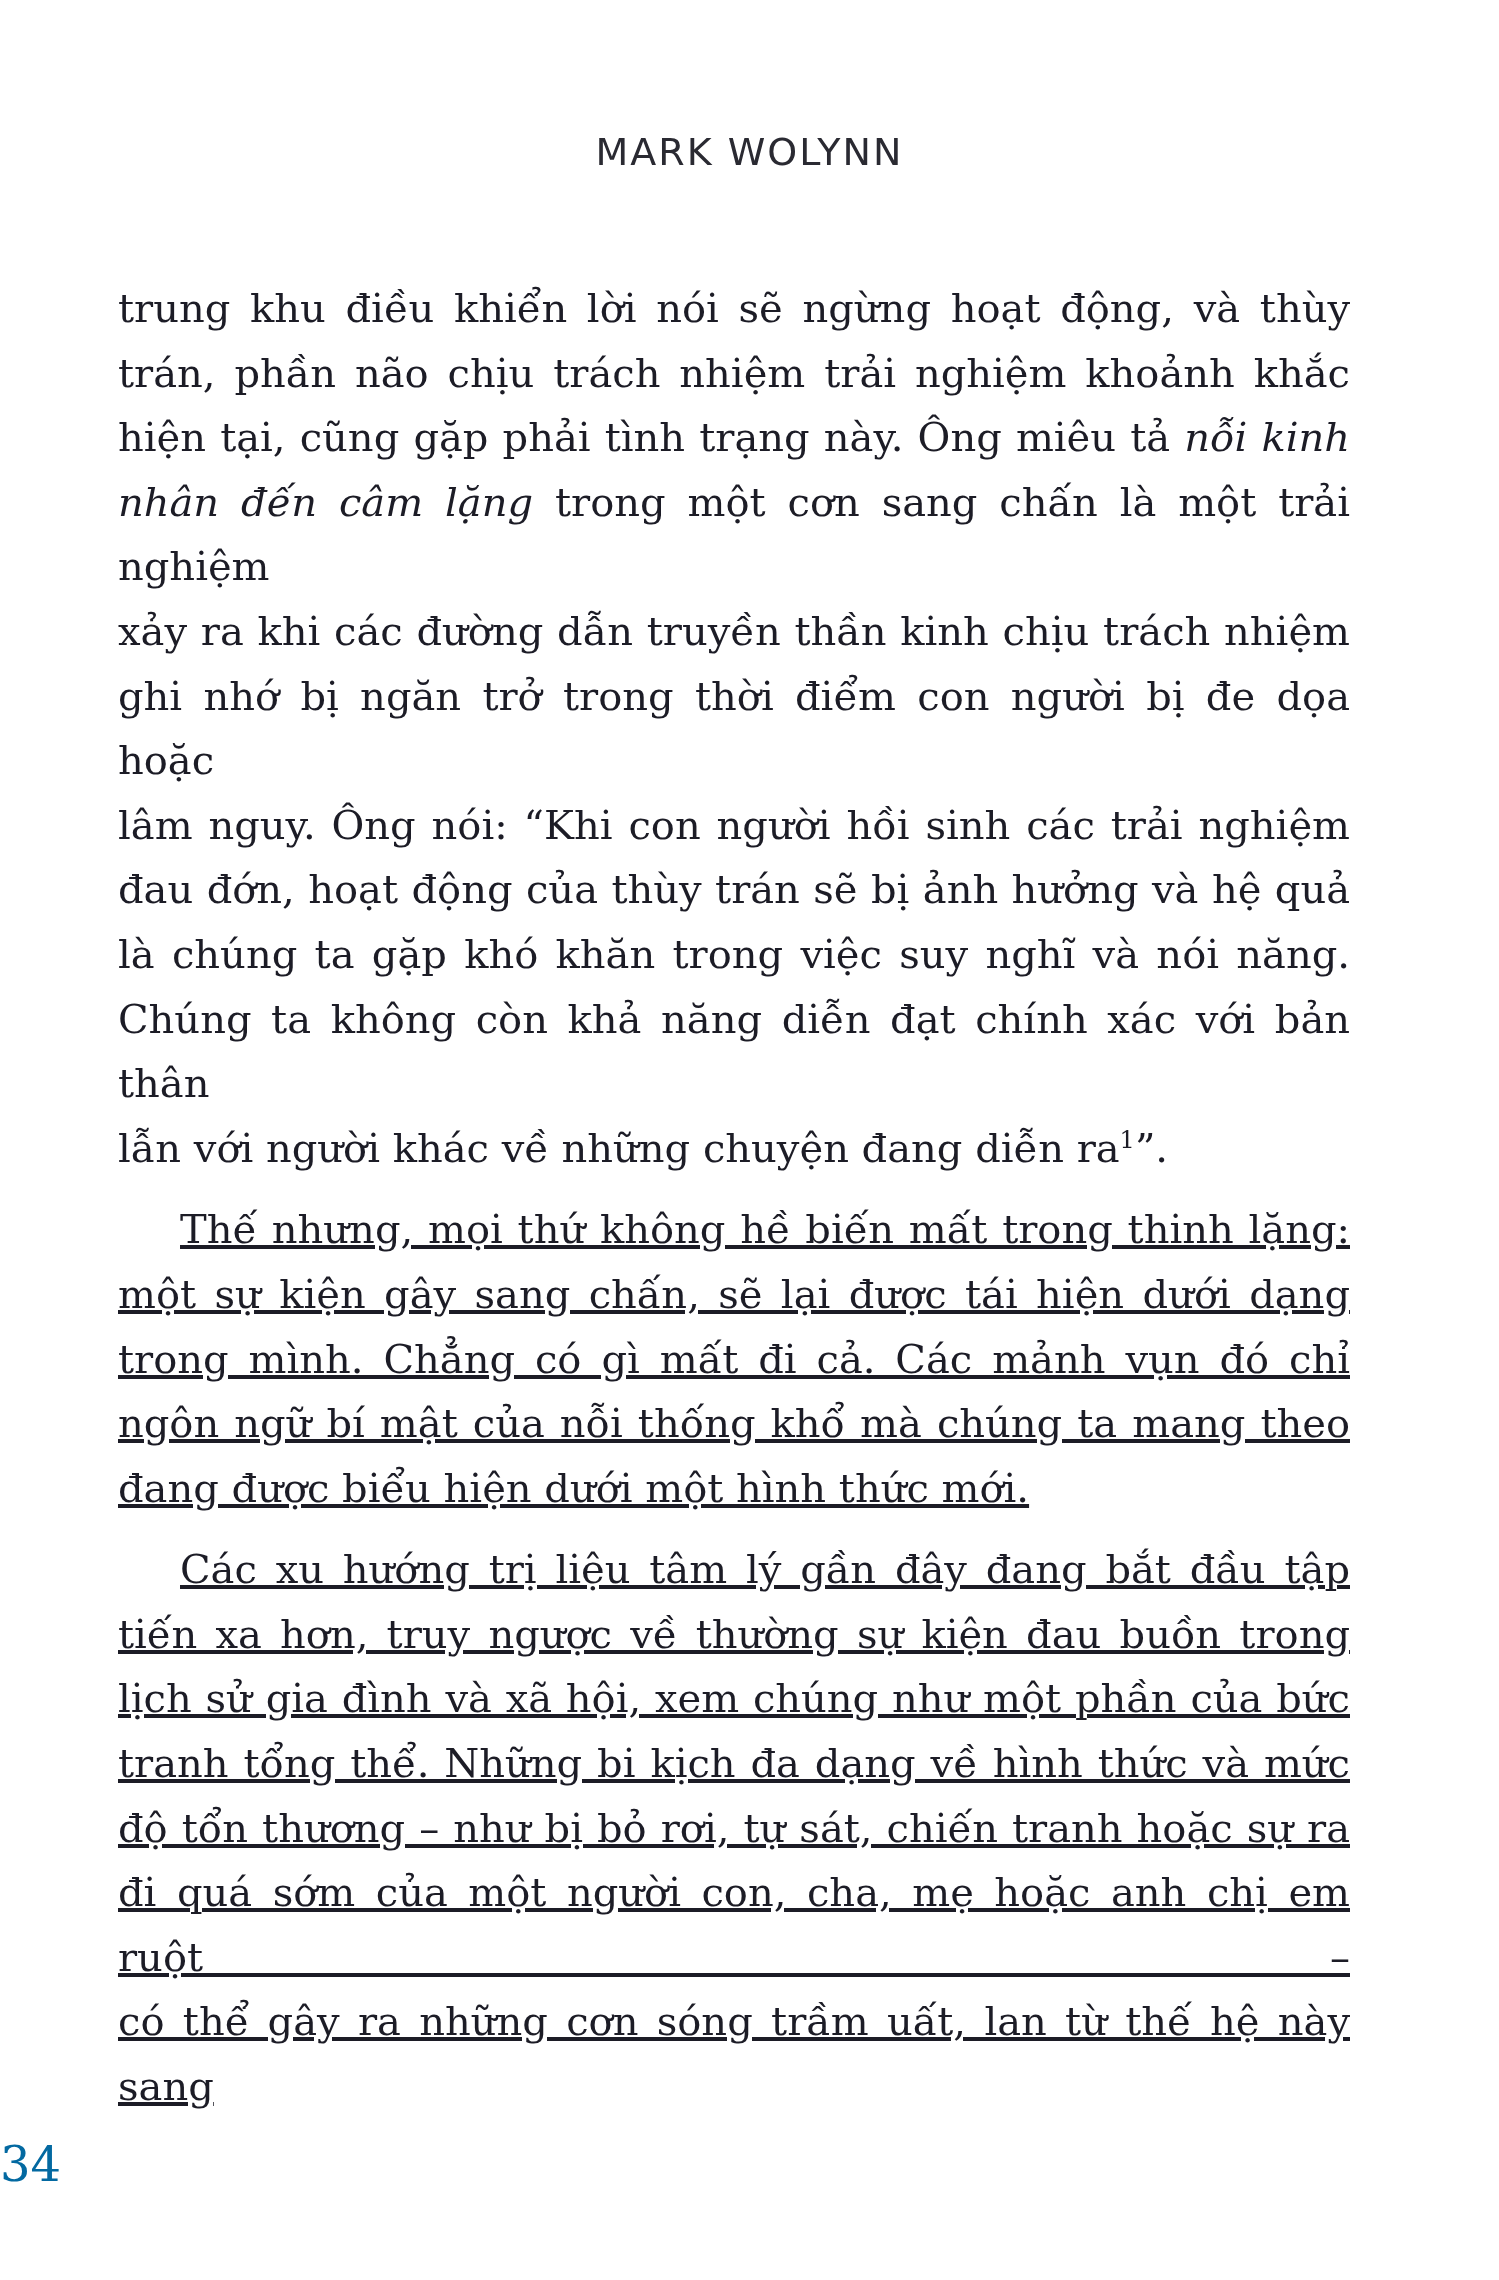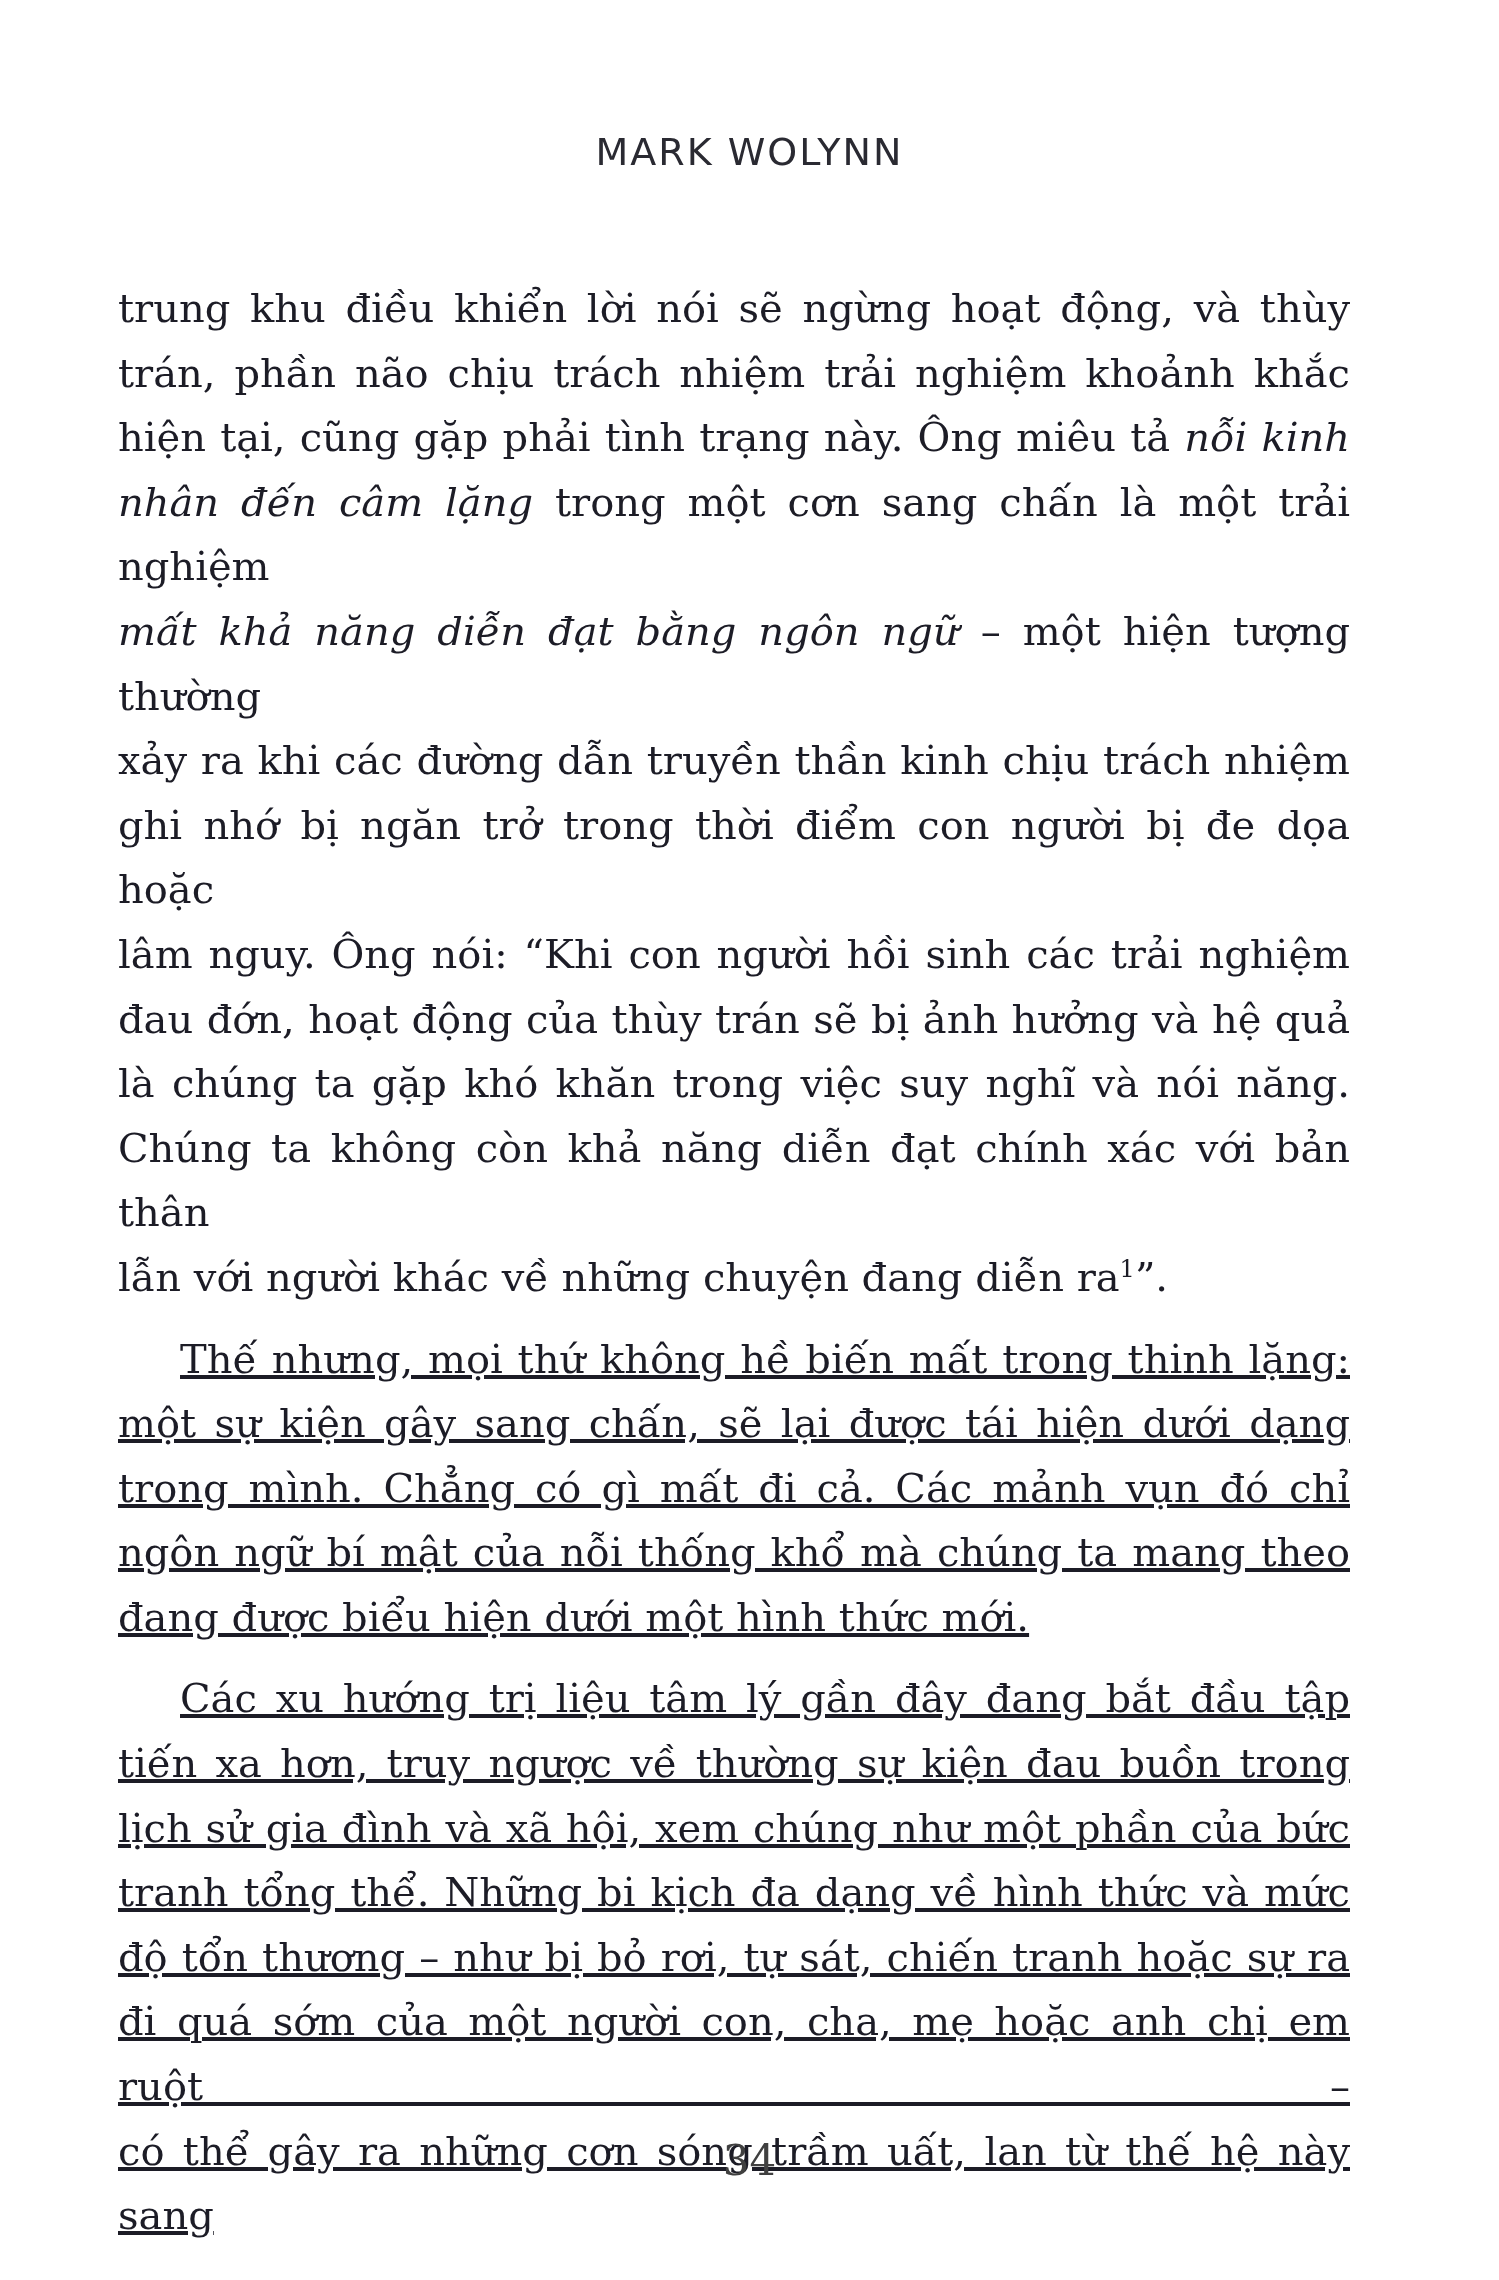--- a/index.html
+++ b/index.html
@@ -52,39 +52,38 @@
   .seg-sup {
     font-size: 60%;
     vertical-align: super;
     line-height: 0;
   }
   .page-number {
     position: absolute;
     top: 2136px;
     left: 0;
     right: 0;
-    text-align: center;
-    font-size: 42px;
-    color: #404040;
+    text-align: left;
+    font-size: 48px;
+    color: #0369a1;
     font-family: "DejaVu Serif", serif;
   }
 </style>
 </head>
 <body>
 
 <div class="page" style="background: rgb(255, 255, 255);">
   <div class="running-header" style="color: rgb(42, 42, 50);">MARK WOLYNN</div>
 
   <div class="body-text" style="color: rgb(28, 28, 38);">
       <div class="paragraph">
         <div class="line"><span>trung khu điều khiển lời nói sẽ ngừng hoạt động, và thùy</span></div>
         <div class="line"><span>trán, phần não chịu trách nhiệm trải nghiệm khoảnh khắc</span></div>
         <div class="line"><span>hiện tại, cũng gặp phải tình trạng này. Ông miêu tả </span><span class="seg-italic">nỗi kinh</span></div>
         <div class="line"><span class="seg-italic">nhân đến câm lặng</span><span> trong một cơn sang chấn là một trải nghiệm</span></div>
-        <div class="line"><span class="seg-italic">mất khả năng diễn đạt bằng ngôn ngữ</span><span> – một hiện tượng thường</span></div>
         <div class="line"><span>xảy ra khi các đường dẫn truyền thần kinh chịu trách nhiệm</span></div>
         <div class="line"><span>ghi nhớ bị ngăn trở trong thời điểm con người bị đe dọa hoặc</span></div>
         <div class="line"><span>lâm nguy. Ông nói: “Khi con người hồi sinh các trải nghiệm</span></div>
         <div class="line"><span>đau đớn, hoạt động của thùy trán sẽ bị ảnh hưởng và hệ quả</span></div>
         <div class="line"><span>là chúng ta gặp khó khăn trong việc suy nghĩ và nói năng.</span></div>
         <div class="line"><span>Chúng ta không còn khả năng diễn đạt chính xác với bản thân</span></div>
         <div class="line last-line"><span>lẫn với người khác về những chuyện đang diễn ra</span><span class="seg-sup">1</span><span>”.</span></div>
       </div>
       <div class="paragraph">
         <div class="line indent"><span>Thế nhưng, mọi thứ không hề biến mất trong thinh lặng:</span></div>

